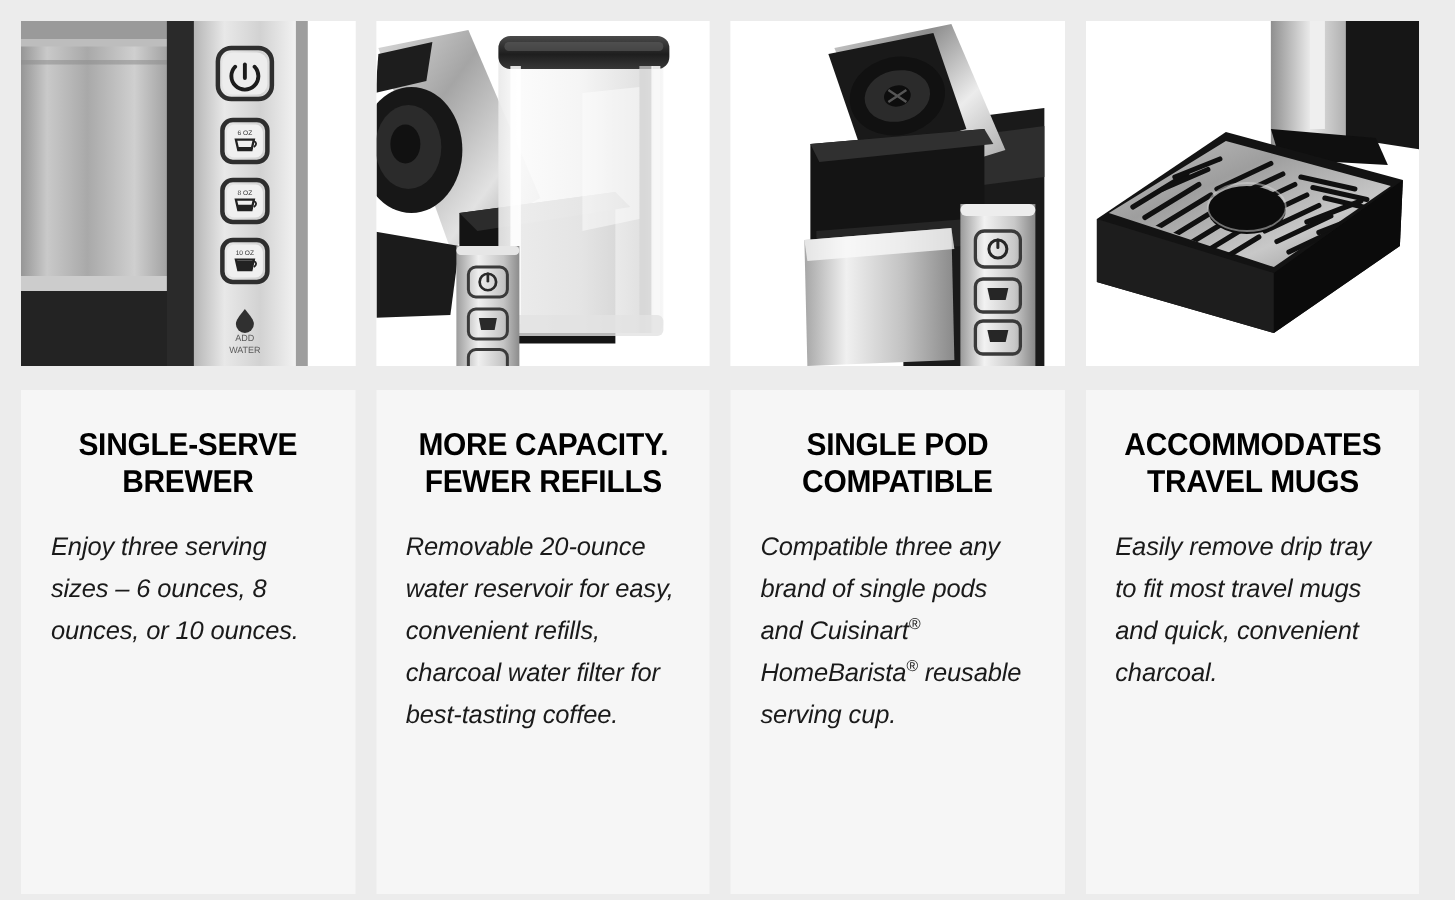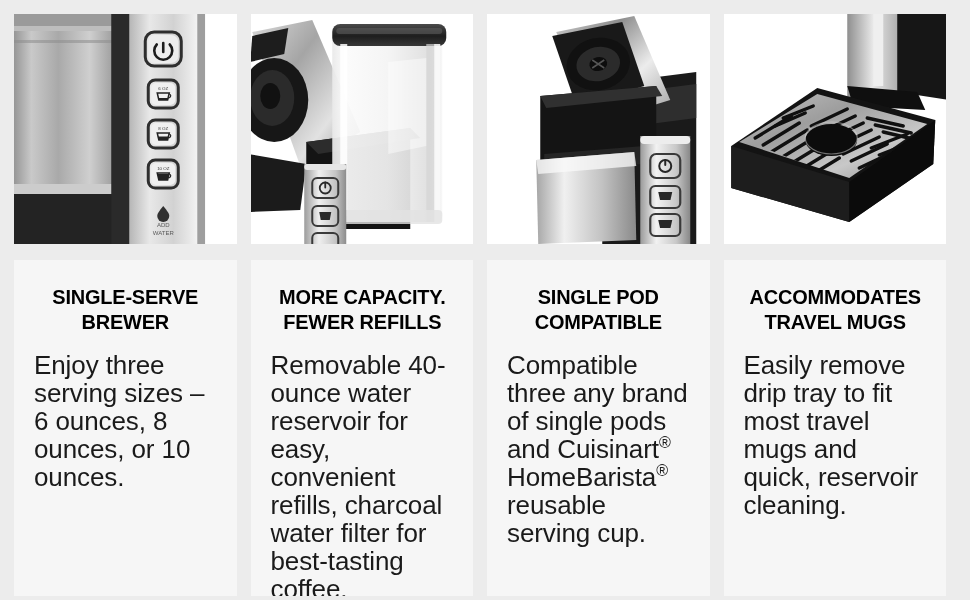--- a/index.html
+++ b/index.html
@@ -49,25 +49,26 @@
     text-align: center;
     color: #000000;
     letter-spacing: -0.2px;
     margin-bottom: 17px;
     font-stretch: condensed;
     transform: scaleX(0.95);
     transform-origin: center;
   }
 
   .card-body {
-    font-size: 26px;
+    font-size: 17px;
     line-height: 28px;
     color: #1a1a1a;
     text-align: left;
     letter-spacing: -0.1px;
+    font-style: italic;
   }
   .card-body sup {
     font-size: 0.62em;
     vertical-align: super;
     line-height: 0;
   }
 </style>
 </head>
 <body>
 
@@ -339,26 +340,26 @@
     </svg>
   </div>
 
   <div class="card">
     <div class="card-title">SINGLE-SERVE BREWER</div>
     <div class="card-body">Enjoy three serving sizes – 6 ounces, 8 ounces, or 10 ounces.</div>
   </div>
 
   <div class="card">
     <div class="card-title">MORE CAPACITY. FEWER REFILLS</div>
-    <div class="card-body">Removable 40-ounce water reservoir for easy, convenient refills, charcoal water filter for best-tasting coffee.</div>
+    <div class="card-body">Removable 20-ounce water reservoir for easy, convenient refills, charcoal water filter for best-tasting coffee.</div>
   </div>
 
   <div class="card">
     <div class="card-title">SINGLE POD COMPATIBLE</div>
     <div class="card-body"><span>Compatible three any brand of single pods and Cuisinart</span><sup>®</sup><span> HomeBarista</span><sup>®</sup><span> reusable serving cup.</span></div>
   </div>
 
   <div class="card">
     <div class="card-title">ACCOMMODATES TRAVEL MUGS</div>
-    <div class="card-body">Easily remove drip tray to fit most travel mugs and quick, reservoir cleaning.</div>
+    <div class="card-body">Easily remove drip tray to fit most travel mugs and quick, convenient charcoal.</div>
   </div>
 
 </div>
 
 </body></html>

